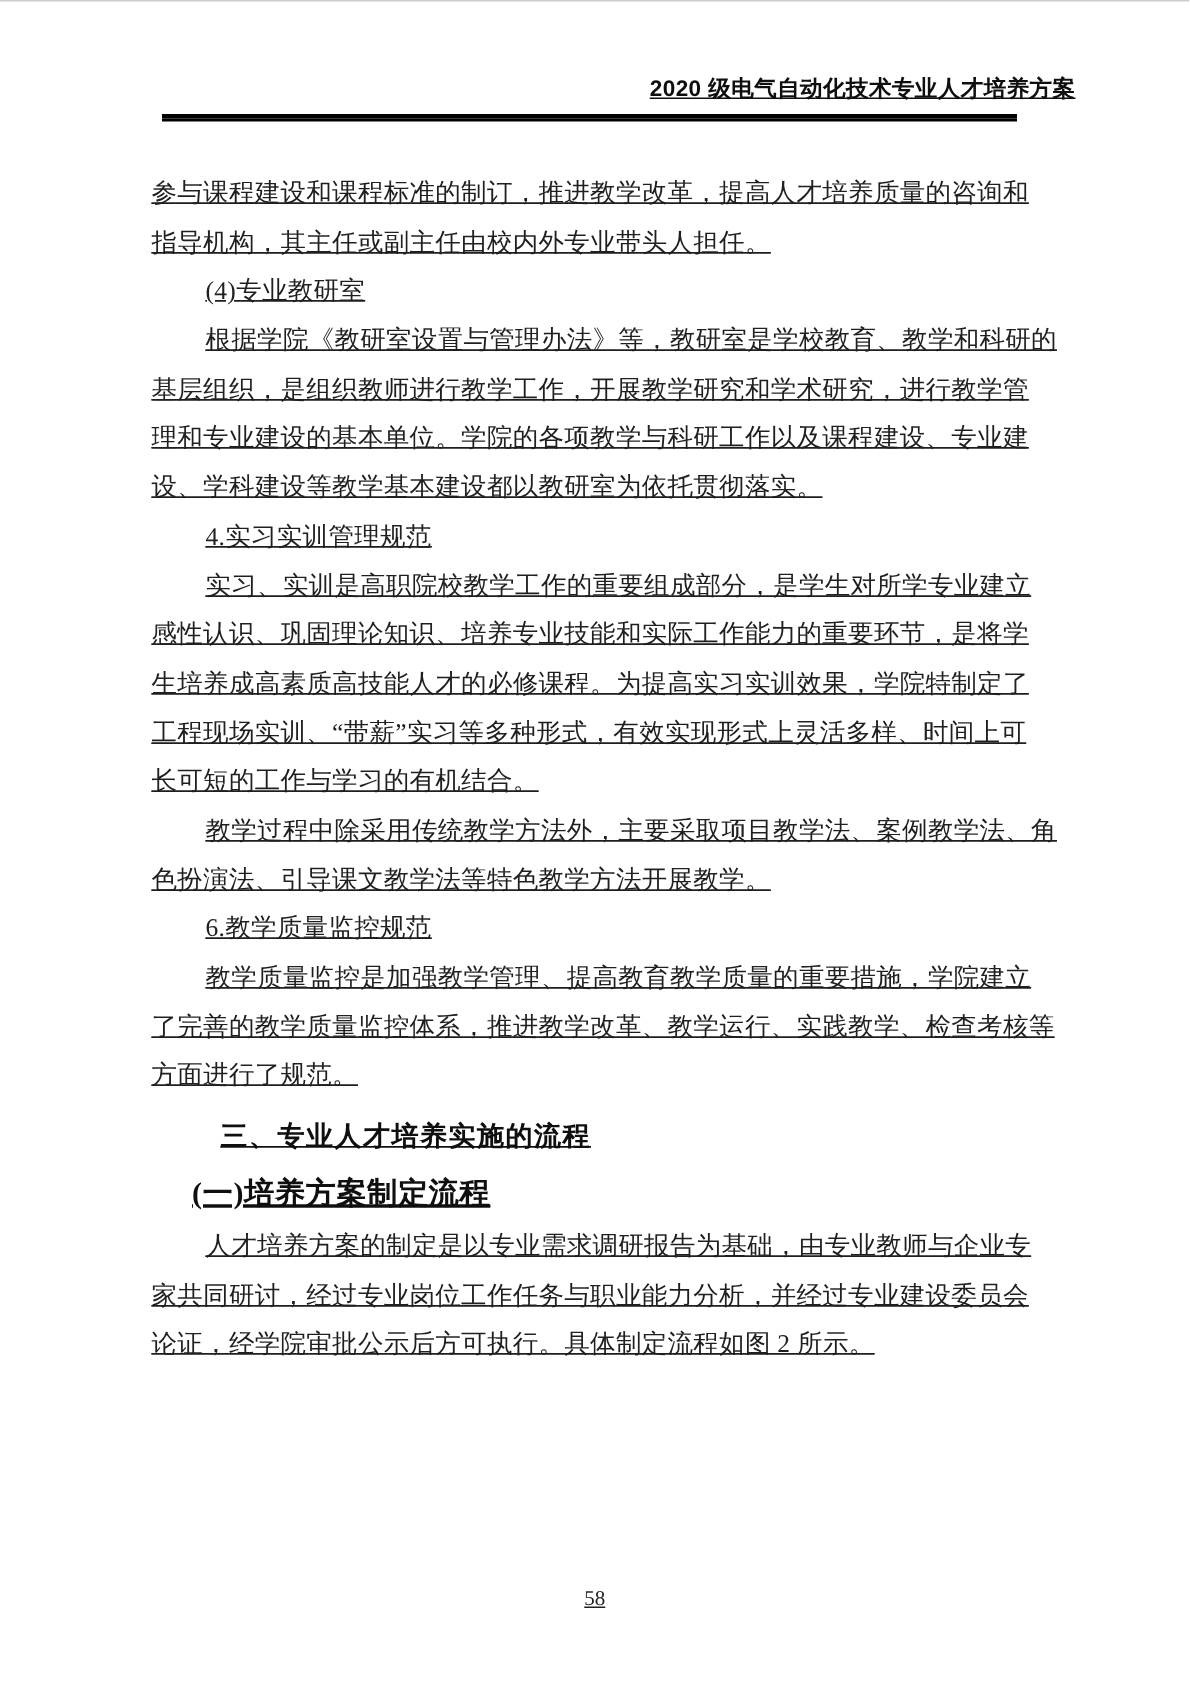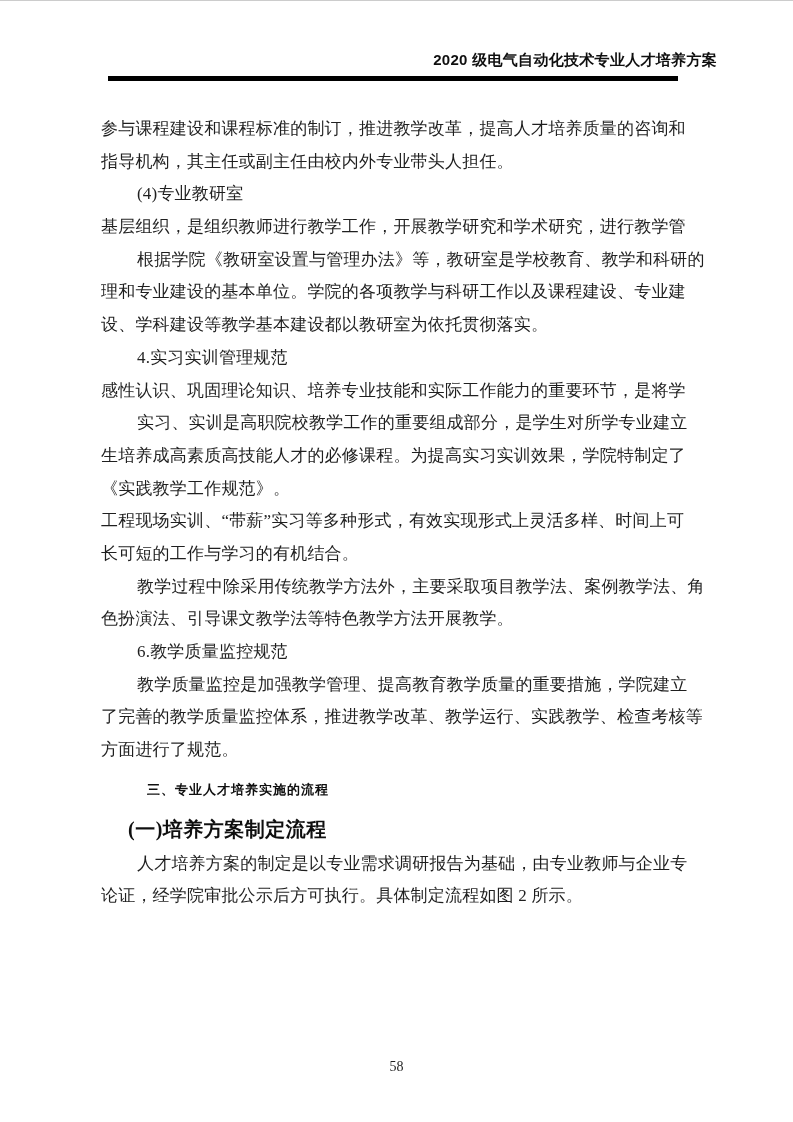--- a/index.html
+++ b/index.html
@@ -2,21 +2,21 @@
 <html style="--text: #1f1f1f; --heading: #0f0f0f; --rule: #000000; --bg: #ffffff; --edge: #cccccc;"><head>
 <meta charset="utf-8">
 <style>
   :root {
     --text: #1f1f1f;
     --heading: #0f0f0f;
     --rule: #000000;
     --bg: #ffffff;
     --edge: #cccccc;
   }
-  * { margin: 0; padding: 0; box-sizing: border-box; }
+  * { margin: 0; padding: 0; box-sizing: border-box; text-decoration: underline; }
   html, body { background: #ffffff; }
   .page {
     position: relative;
     width: 793px;
     height: 1122px;
     background: var(--bg);
     overflow: hidden;
     font-family: "Liberation Serif", "DejaVu Serif", serif;
     color: var(--text);
   }
@@ -63,21 +63,21 @@
     white-space: nowrap;
     color: var(--text);
   }
   .line.indent { padding-left: 36px; }
   .line.h2 {
     height: 40px;
     line-height: 46px;
     padding-left: 46px;
     font-family: "Liberation Sans", "DejaVu Sans", sans-serif;
     font-weight: bold;
-    font-size: 13px;
+    font-size: 18px;
     color: var(--heading);
     letter-spacing: 1px;
   }
   .line.h3 {
     height: 41px;
     line-height: 44px;
     padding-left: 27px;
     font-weight: bold;
     font-size: 20px;
     color: var(--heading);
@@ -99,37 +99,37 @@
 
 <div class="page">
   <div class="top-edge"></div>
   <div class="header-title">2020 级电气自动化技术专业人才培养方案</div>
   <div class="header-rule"></div>
 
   <div class="doc-body" id="doc-body">
       <div class="line plain">参与课程建设和课程标准的制订，推进教学改革，提高人才培养质量的咨询和</div>
       <div class="line plain">指导机构，其主任或副主任由校内外专业带头人担任。</div>
       <div class="line indent">(4)专业教研室</div>
+      <div class="line indent">根据学院《教研室设置与管理办法》等，教研室是学校教育、教学和科研的</div>
       <div class="line plain">基层组织，是组织教师进行教学工作，开展教学研究和学术研究，进行教学管</div>
-      <div class="line indent">根据学院《教研室设置与管理办法》等，教研室是学校教育、教学和科研的</div>
       <div class="line plain">理和专业建设的基本单位。学院的各项教学与科研工作以及课程建设、专业建</div>
       <div class="line plain">设、学科建设等教学基本建设都以教研室为依托贯彻落实。</div>
       <div class="line indent">4.实习实训管理规范</div>
+      <div class="line indent">实习、实训是高职院校教学工作的重要组成部分，是学生对所学专业建立</div>
       <div class="line plain">感性认识、巩固理论知识、培养专业技能和实际工作能力的重要环节，是将学</div>
-      <div class="line indent">实习、实训是高职院校教学工作的重要组成部分，是学生对所学专业建立</div>
       <div class="line plain">生培养成高素质高技能人才的必修课程。为提高实习实训效果，学院特制定了</div>
-      <div class="line plain">《实践教学工作规范》。</div>
       <div class="line plain">工程现场实训、“带薪”实习等多种形式，有效实现形式上灵活多样、时间上可</div>
       <div class="line plain">长可短的工作与学习的有机结合。</div>
       <div class="line indent">教学过程中除采用传统教学方法外，主要采取项目教学法、案例教学法、角</div>
       <div class="line plain">色扮演法、引导课文教学法等特色教学方法开展教学。</div>
       <div class="line indent">6.教学质量监控规范</div>
       <div class="line indent">教学质量监控是加强教学管理、提高教育教学质量的重要措施，学院建立</div>
       <div class="line plain">了完善的教学质量监控体系，推进教学改革、教学运行、实践教学、检查考核等</div>
       <div class="line plain">方面进行了规范。</div>
       <div class="line h2">三、专业人才培养实施的流程</div>
       <div class="line h3">(一)培养方案制定流程</div>
       <div class="line indent">人才培养方案的制定是以专业需求调研报告为基础，由专业教师与企业专</div>
+      <div class="line plain">家共同研讨，经过专业岗位工作任务与职业能力分析，并经过专业建设委员会</div>
       <div class="line plain">论证，经学院审批公示后方可执行。具体制定流程如图 2 所示。</div>
     </div>
 
   <div class="page-number">58</div>
 </div>
 
 </body></html>

